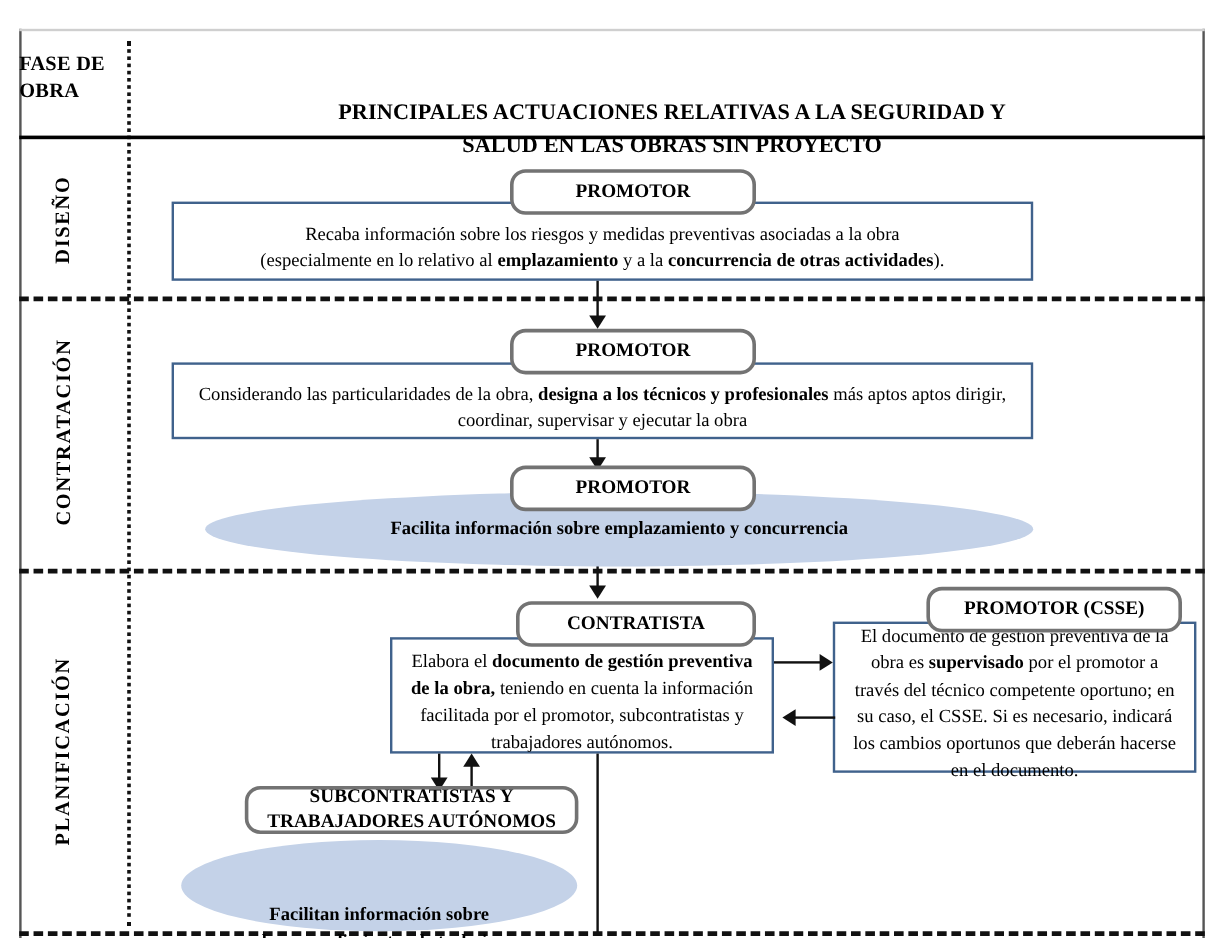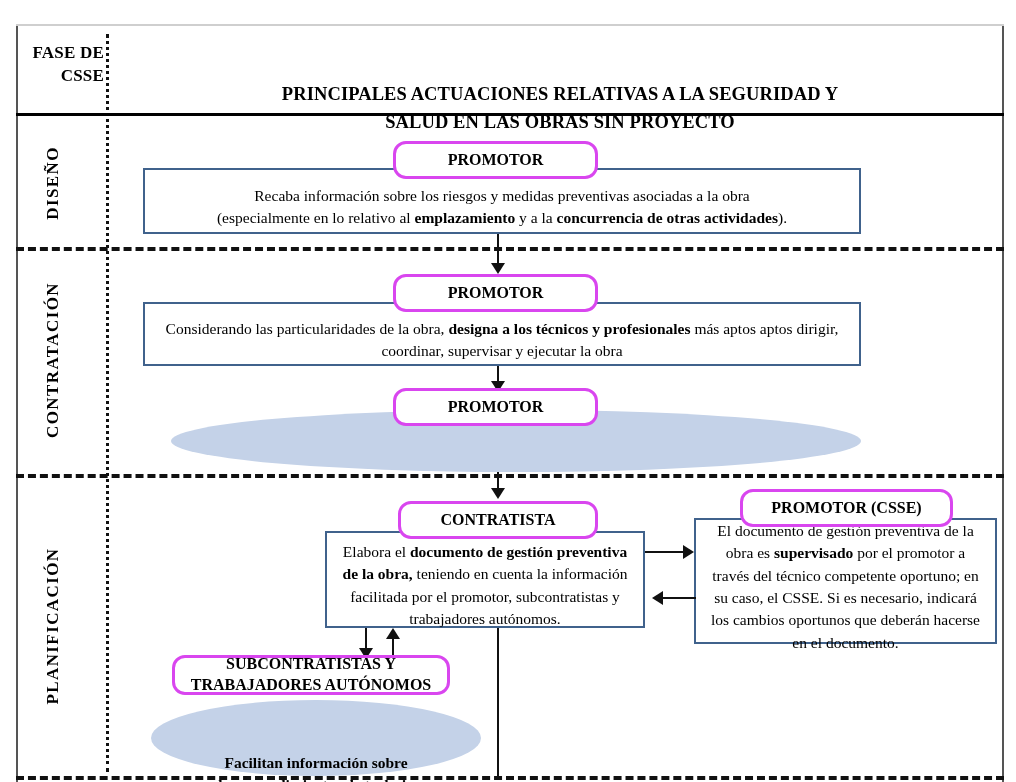--- a/index.html
+++ b/index.html
@@ -33,21 +33,21 @@
     border-top:3px solid #000;
   }
   .hr-dashed{
     position:absolute;left:16px;width:988px;height:0;
     border-top:4px dashed #111;
   }
 
   
   .phase-head{
     position:absolute;left:16px;top:42px;width:88px;
-    text-align:right;font-weight:bold;font-size:17px;line-height:1.35;
+    text-align:left;font-weight:bold;font-size:17px;line-height:1.35;
     letter-spacing:.2px;
   }
   .main-title{
     position:absolute;left:120px;top:46px;width:880px;
     text-align:center;font-weight:bold;font-size:18.5px;line-height:1.5;
     letter-spacing:.1px;
     margin-top:35px;
   }
 
   
@@ -72,28 +72,29 @@
     text-align:center;
   }
   .bluebox .txt{
     font-size:15.5px;line-height:1.42;padding:4px 10px;margin-top:12px;
   }
   .bluebox.tall .txt{font-size:15.5px;line-height:1.45;}
 
   
   .greenbox{
     position:absolute;
-    border:3px solid #d946ef;
+    border:3px solid #737373;
     border-radius:13px;
     background:#fff;
     box-sizing:border-box;
     display:flex;align-items:center;justify-content:center;
     text-align:center;
     font-weight:bold;
     z-index:5;
+    margin-left:32px;
   }
   .greenbox .txt{font-size:16px;line-height:1.3;padding:2px 8px;}
 
   
   .ellipse{
     position:absolute;
     background:#C4D2E8;
     border-radius:50%;
     z-index:1;
   }
@@ -133,21 +134,21 @@
 <div id="page">
 
   <div class="frame-left"></div>
   <div class="frame-right"></div>
   <div class="frame-top"></div>
 
   <div class="vdotted"></div>
 
   <div class="phase-head">
     <div>FASE DE</div>
-    <div>CSSE</div>
+    <div>OBRA</div>
   </div>
 
   <div class="main-title">
     <div>PRINCIPALES ACTUACIONES RELATIVAS A LA SEGURIDAD Y</div>
     <div>SALUD EN  LAS OBRAS SIN PROYECTO</div>
   </div>
 
   <div class="hr-solid" style="top:113px;"></div>
 
   <div class="phase-label" style="top:120px;height:125px;">
@@ -182,20 +183,21 @@
   </div>
 
   <div class="greenbox" style="left:393px;top:274px;width:205px;height:38px;">
     <div class="txt">PROMOTOR</div>
   </div>
 
   <div class="vline" style="left:497px;top:366px;height:20px;"></div>
   <div class="arrow-down" style="left:491px;top:381px;"></div>
 
   <div class="ellipse" style="left:171px;top:410px;width:690px;height:62px;"></div>
+  <div class="ellipse-text" style="left:171px;top:430px;width:690px;">Facilita información sobre emplazamiento y concurrencia</div>
 
   <div class="greenbox" style="left:393px;top:388px;width:205px;height:38px;">
     <div class="txt">PROMOTOR</div>
   </div>
 
   <div class="vline" style="left:497px;top:456px;height:34px;"></div>
   <div class="arrow-down" style="left:491px;top:488px;"></div>
 
   <div class="hr-dashed" style="top:474px;"></div>
 

